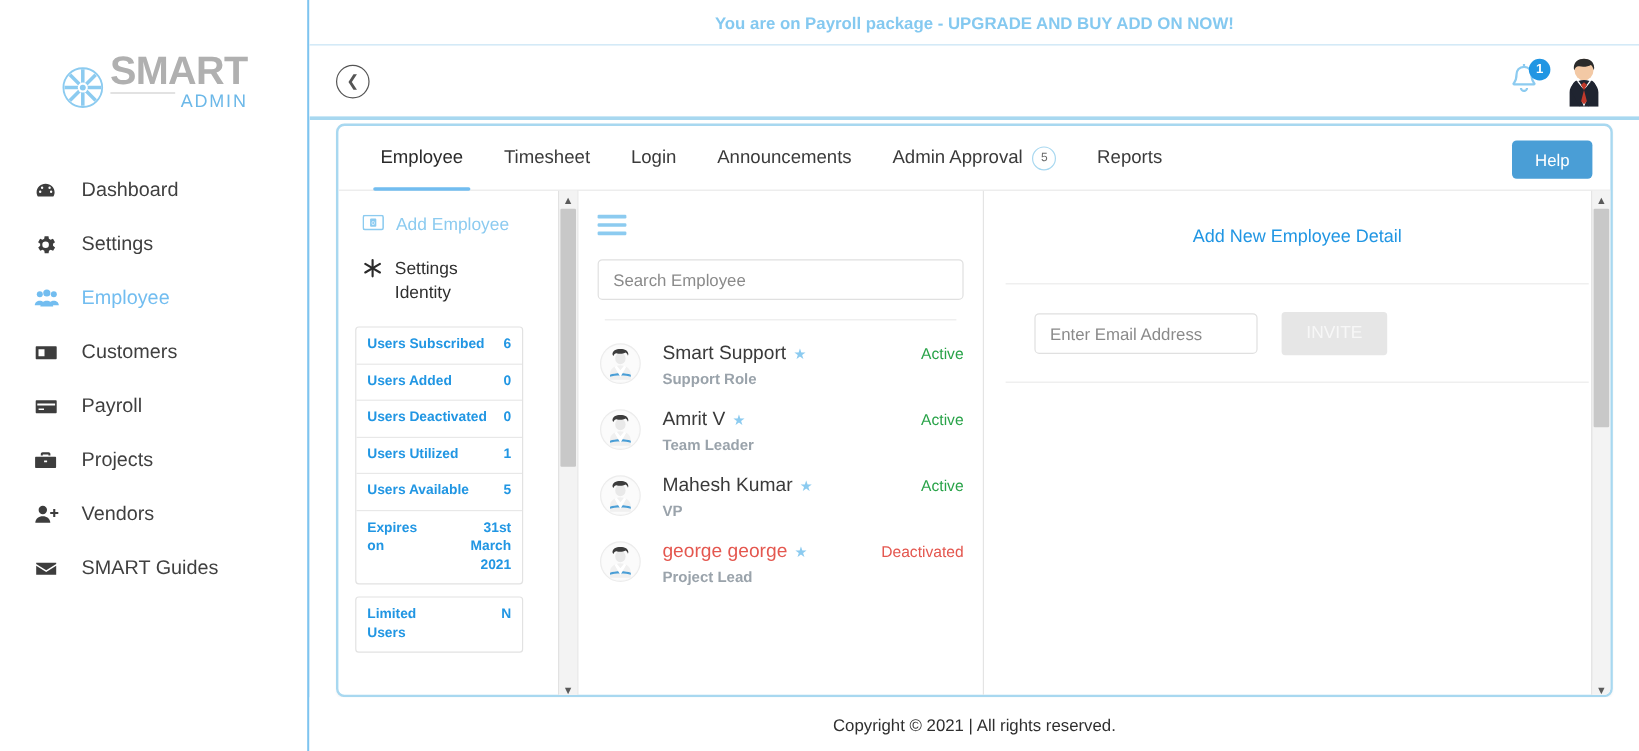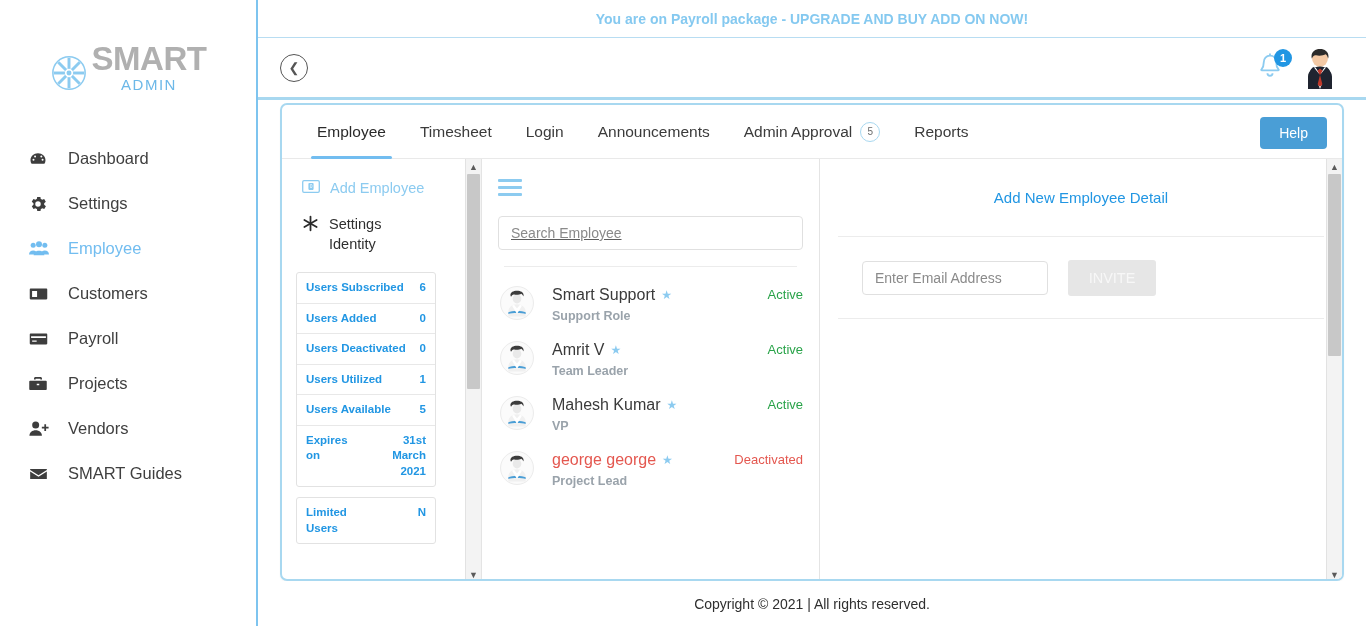--- a/index.html
+++ b/index.html
@@ -28,23 +28,22 @@
     display: flex; align-items: center; justify-content: center;
   }
   .logo { display: flex; align-items: flex-end; }
   .logo-mark { width: 38px; height: 38px; margin-right: 4px; }
   .logo-text { display: flex; flex-direction: column; line-height: 1; }
   .logo-smart {
     font-size: 33px; font-weight: bold; color: #b0b0b0;
     letter-spacing: -0.5px; font-family: "Liberation Sans", sans-serif;
   }
   .logo-admin-row {
-    display: flex; align-items: center; justify-content: flex-end;
+    display: flex; align-items: flex-start; justify-content: flex-end;
     margin-top: 2px;
-    flex-direction: column;
   }
   .logo-rule { flex: 1; height: 1px; background: #cfcfcf; margin-right: 5px; }
   .logo-admin {
     font-size: 15px; color: #6cb8e8; letter-spacing: 1.5px;
     font-family: "Liberation Sans", sans-serif;
   }
 
   .nav { margin-top: 44px; }
   .nav-item {
     display: flex; align-items: center;
@@ -236,21 +235,20 @@
   }
   .hamburger span:last-child { margin-bottom: 0; }
 
   .search-box {
     margin-top: 16px;
     width: 100%; height: 34px;
     border: 1px solid #e0e0e0; border-radius: 4px;
     padding: 2px 12px; font-size: 14px; color: #5d5d5d;
     background: #fff; outline: none;
     font-family: "Liberation Sans", sans-serif;
-    text-decoration: underline;
   }
   .search-box::placeholder { color: #8a8a8a; }
   .list-rule { height: 1px; background: #ececec; margin: 16px 6px 0 6px; }
 
   .emp-list { margin-top: 10px; }
   .emp-row {
     display: flex; align-items: flex-start;
     padding: 9px 0 9px 2px; cursor: pointer;
   }
   .emp-avatar {

